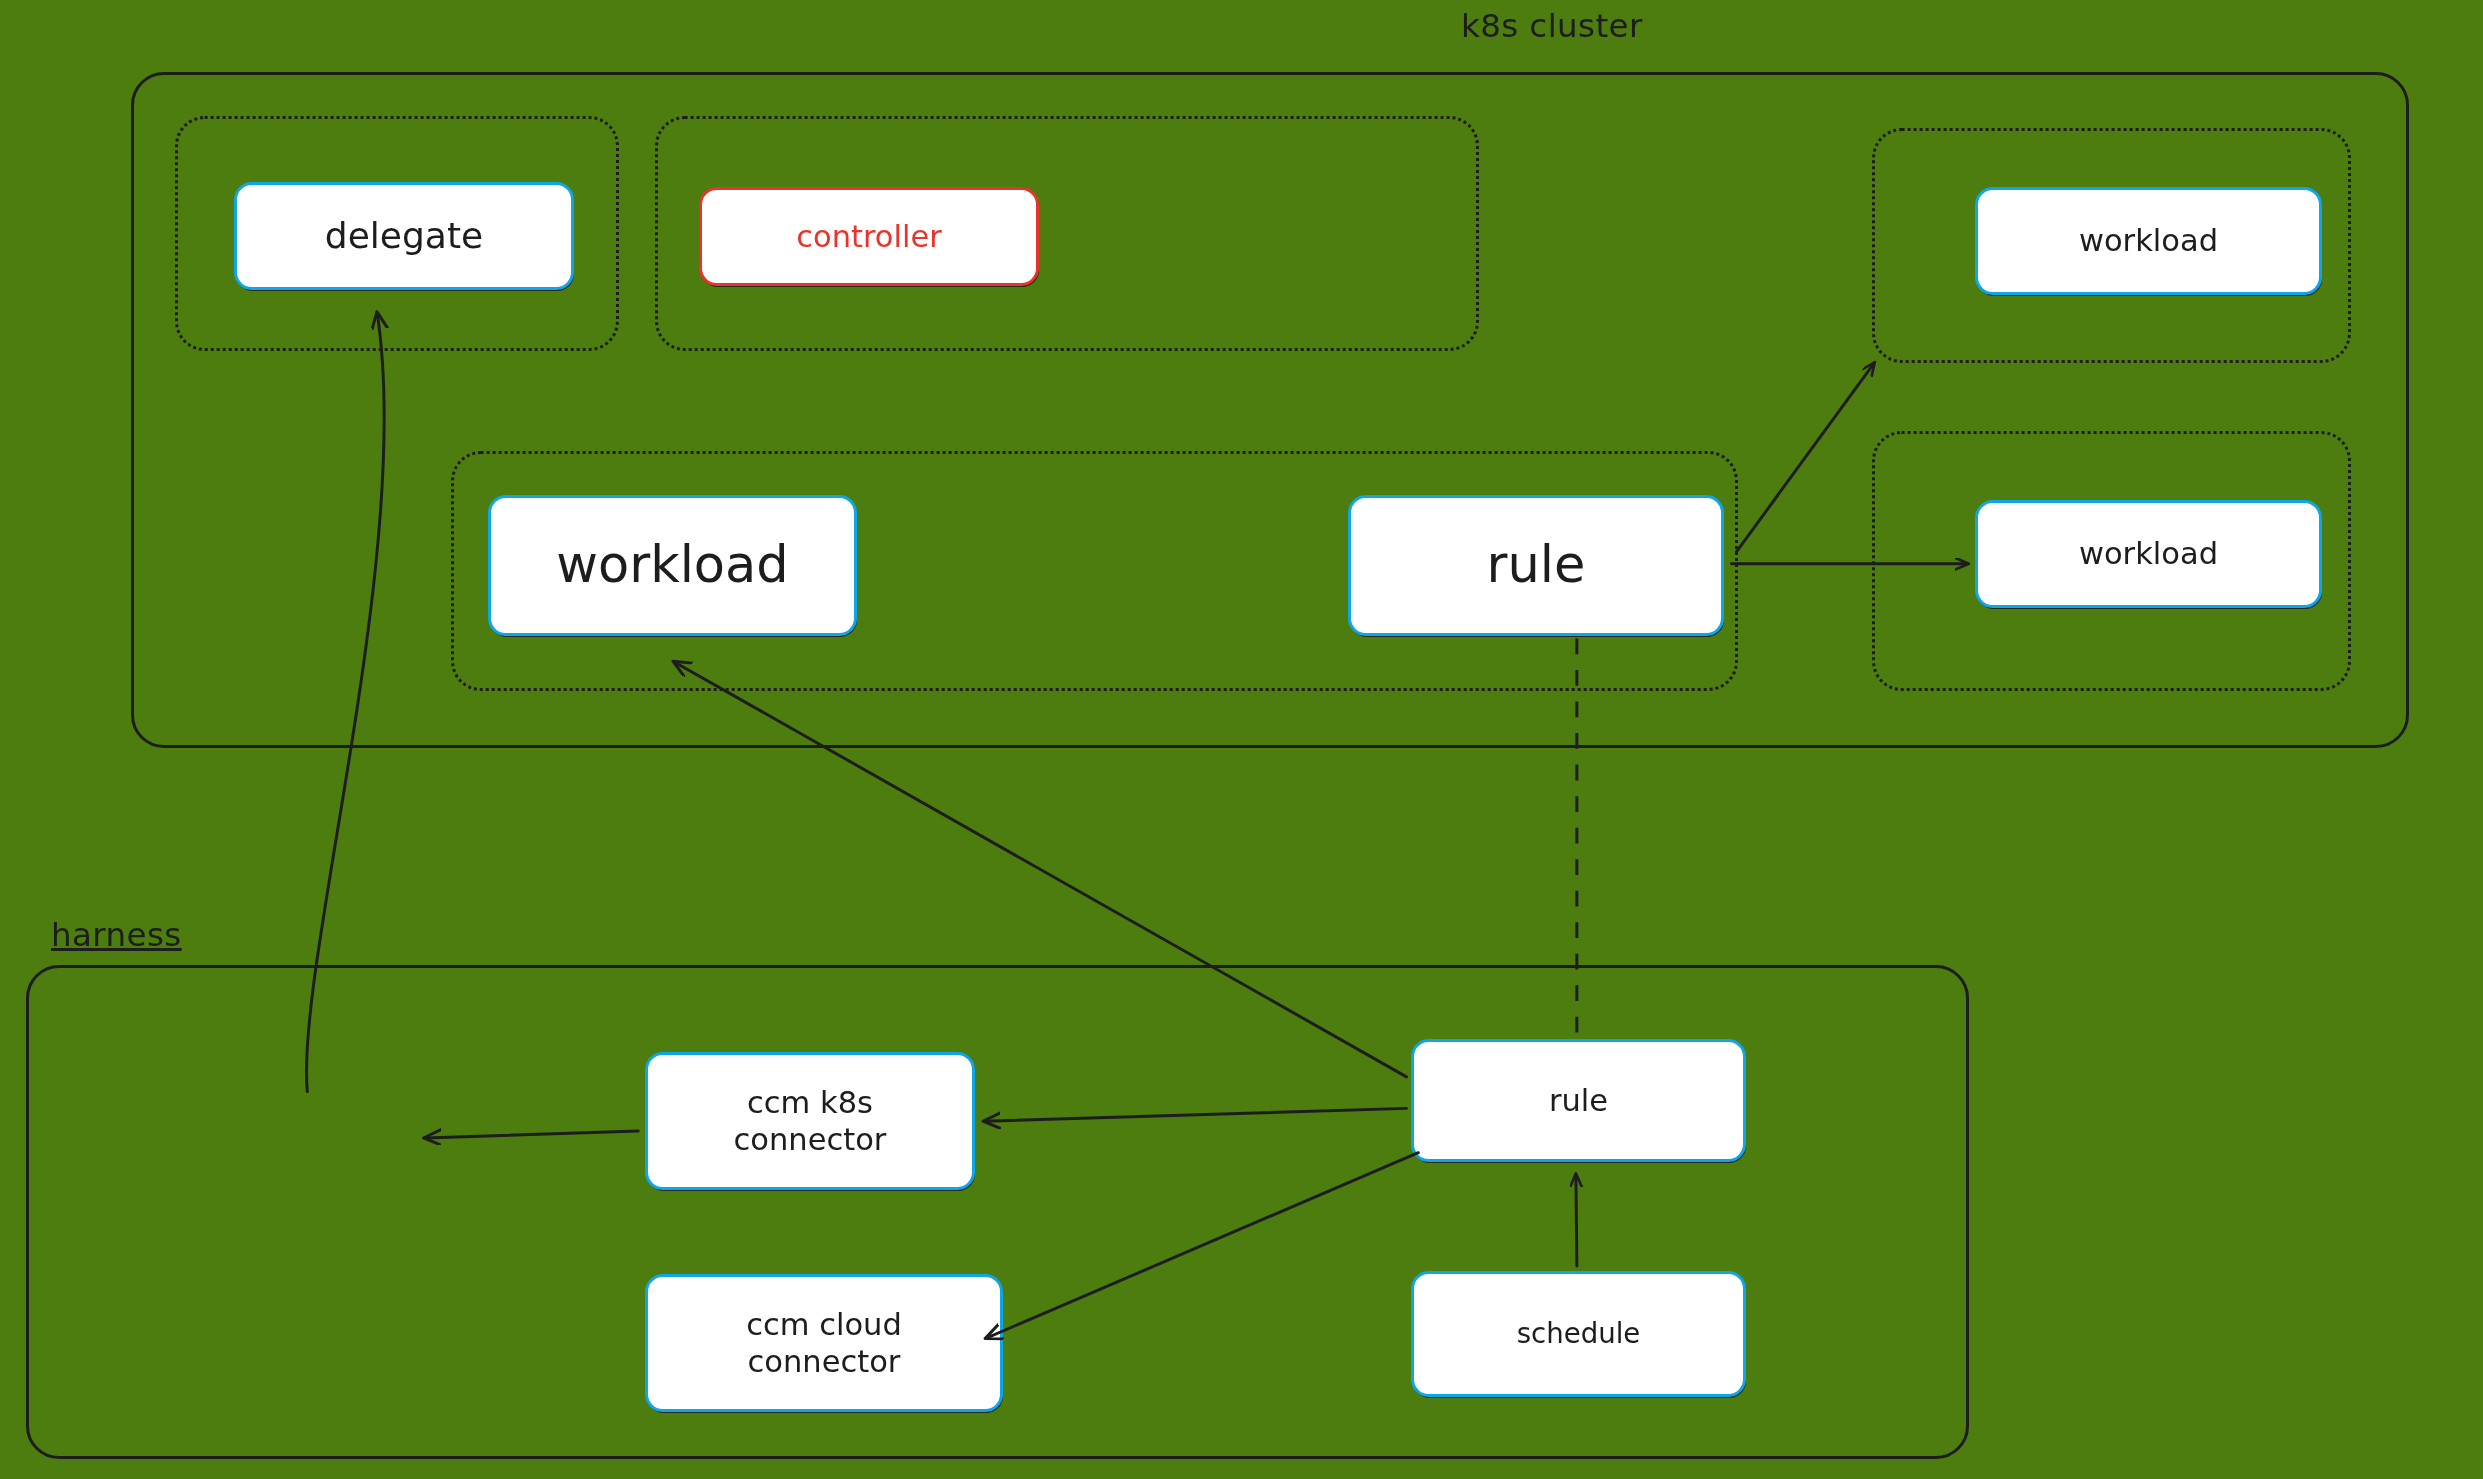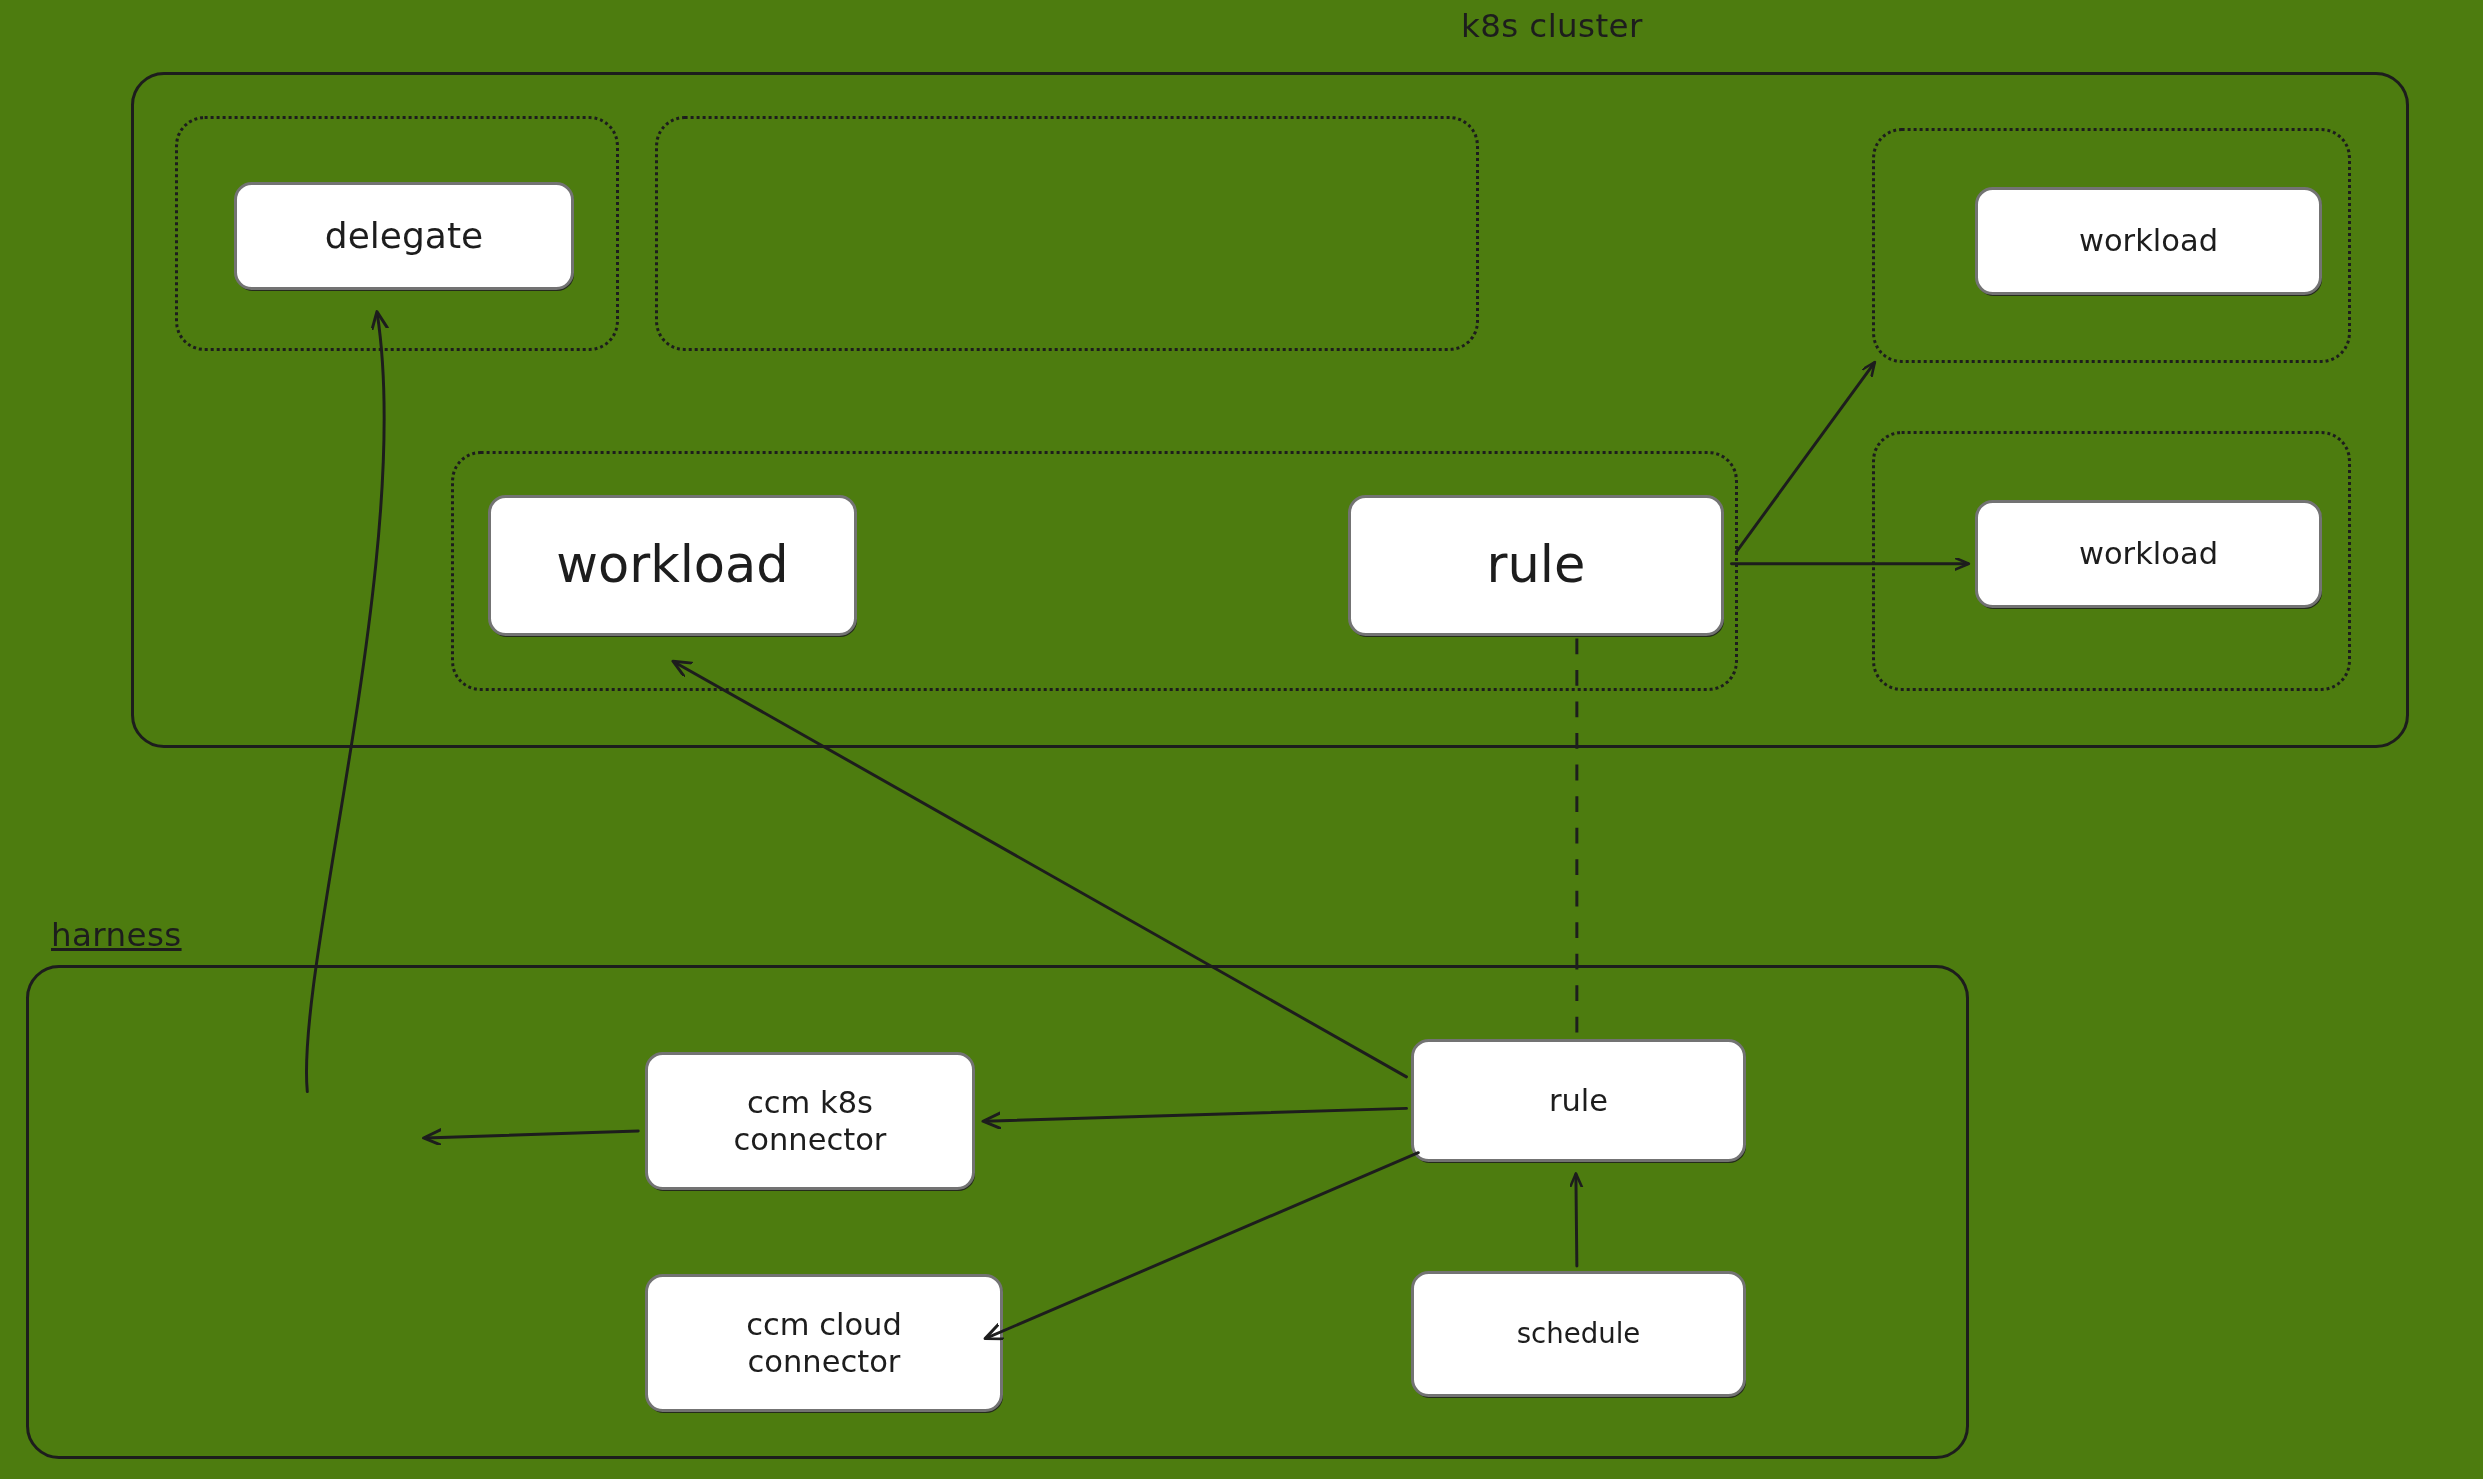--- a/index.html
+++ b/index.html
@@ -44,21 +44,21 @@
     position: absolute;
     border: 3.9px dotted #1d1d1d;
     border-radius: 29.6px;
     background: transparent;
     z-index: 2;
   }
   
   .node {
     position: absolute;
     box-sizing: border-box;
-    border: 3px solid #737373;
+    border: 3px solid #0ea5e9;
     border-radius: 17.7px;
     background: #ffffff;
     color: #1d1d1d;
     display: flex;
     align-items: center;
     justify-content: center;
     text-align: center;
     line-height: 1.22;
     z-index: 4;
     white-space: pre-line;
@@ -83,20 +83,21 @@
   <div class="group" style="left:131px; top:72px; width:2272px; height:670px;"></div>
 
   <div class="zone" style="left:175px; top:116px; width:438px; height:229px;"></div>
   <div class="zone" style="left:655px; top:116px; width:818px; height:229px;"></div>
   <div class="zone" style="left:1872px; top:128px; width:473px; height:229px;"></div>
   <div class="zone" style="left:1872px; top:431px; width:473px; height:254px;"></div>
   <div class="zone" style="left:451px; top:451px; width:1281px; height:234px;"></div>
 
   <div class="node fs-lg" style="left:234px; top:182px; width:340px; height:108px;">delegate</div>
 
+  <div class="node red fs-md" style="left:699px; top:187px; width:340px; height:99px;">controller</div>
 
 
   <div class="node fs-xl" style="left:488px; top:495px; width:369px; height:141px;">workload</div>
 
   <div class="node fs-xl" style="left:1348px; top:495px; width:376px; height:141px;">rule</div>
 
   <div class="node fs-md" style="left:1975px; top:187px; width:347px; height:108px;">workload</div>
 
   <div class="node fs-md" style="left:1975px; top:500px; width:347px; height:108px;">workload</div>
 

